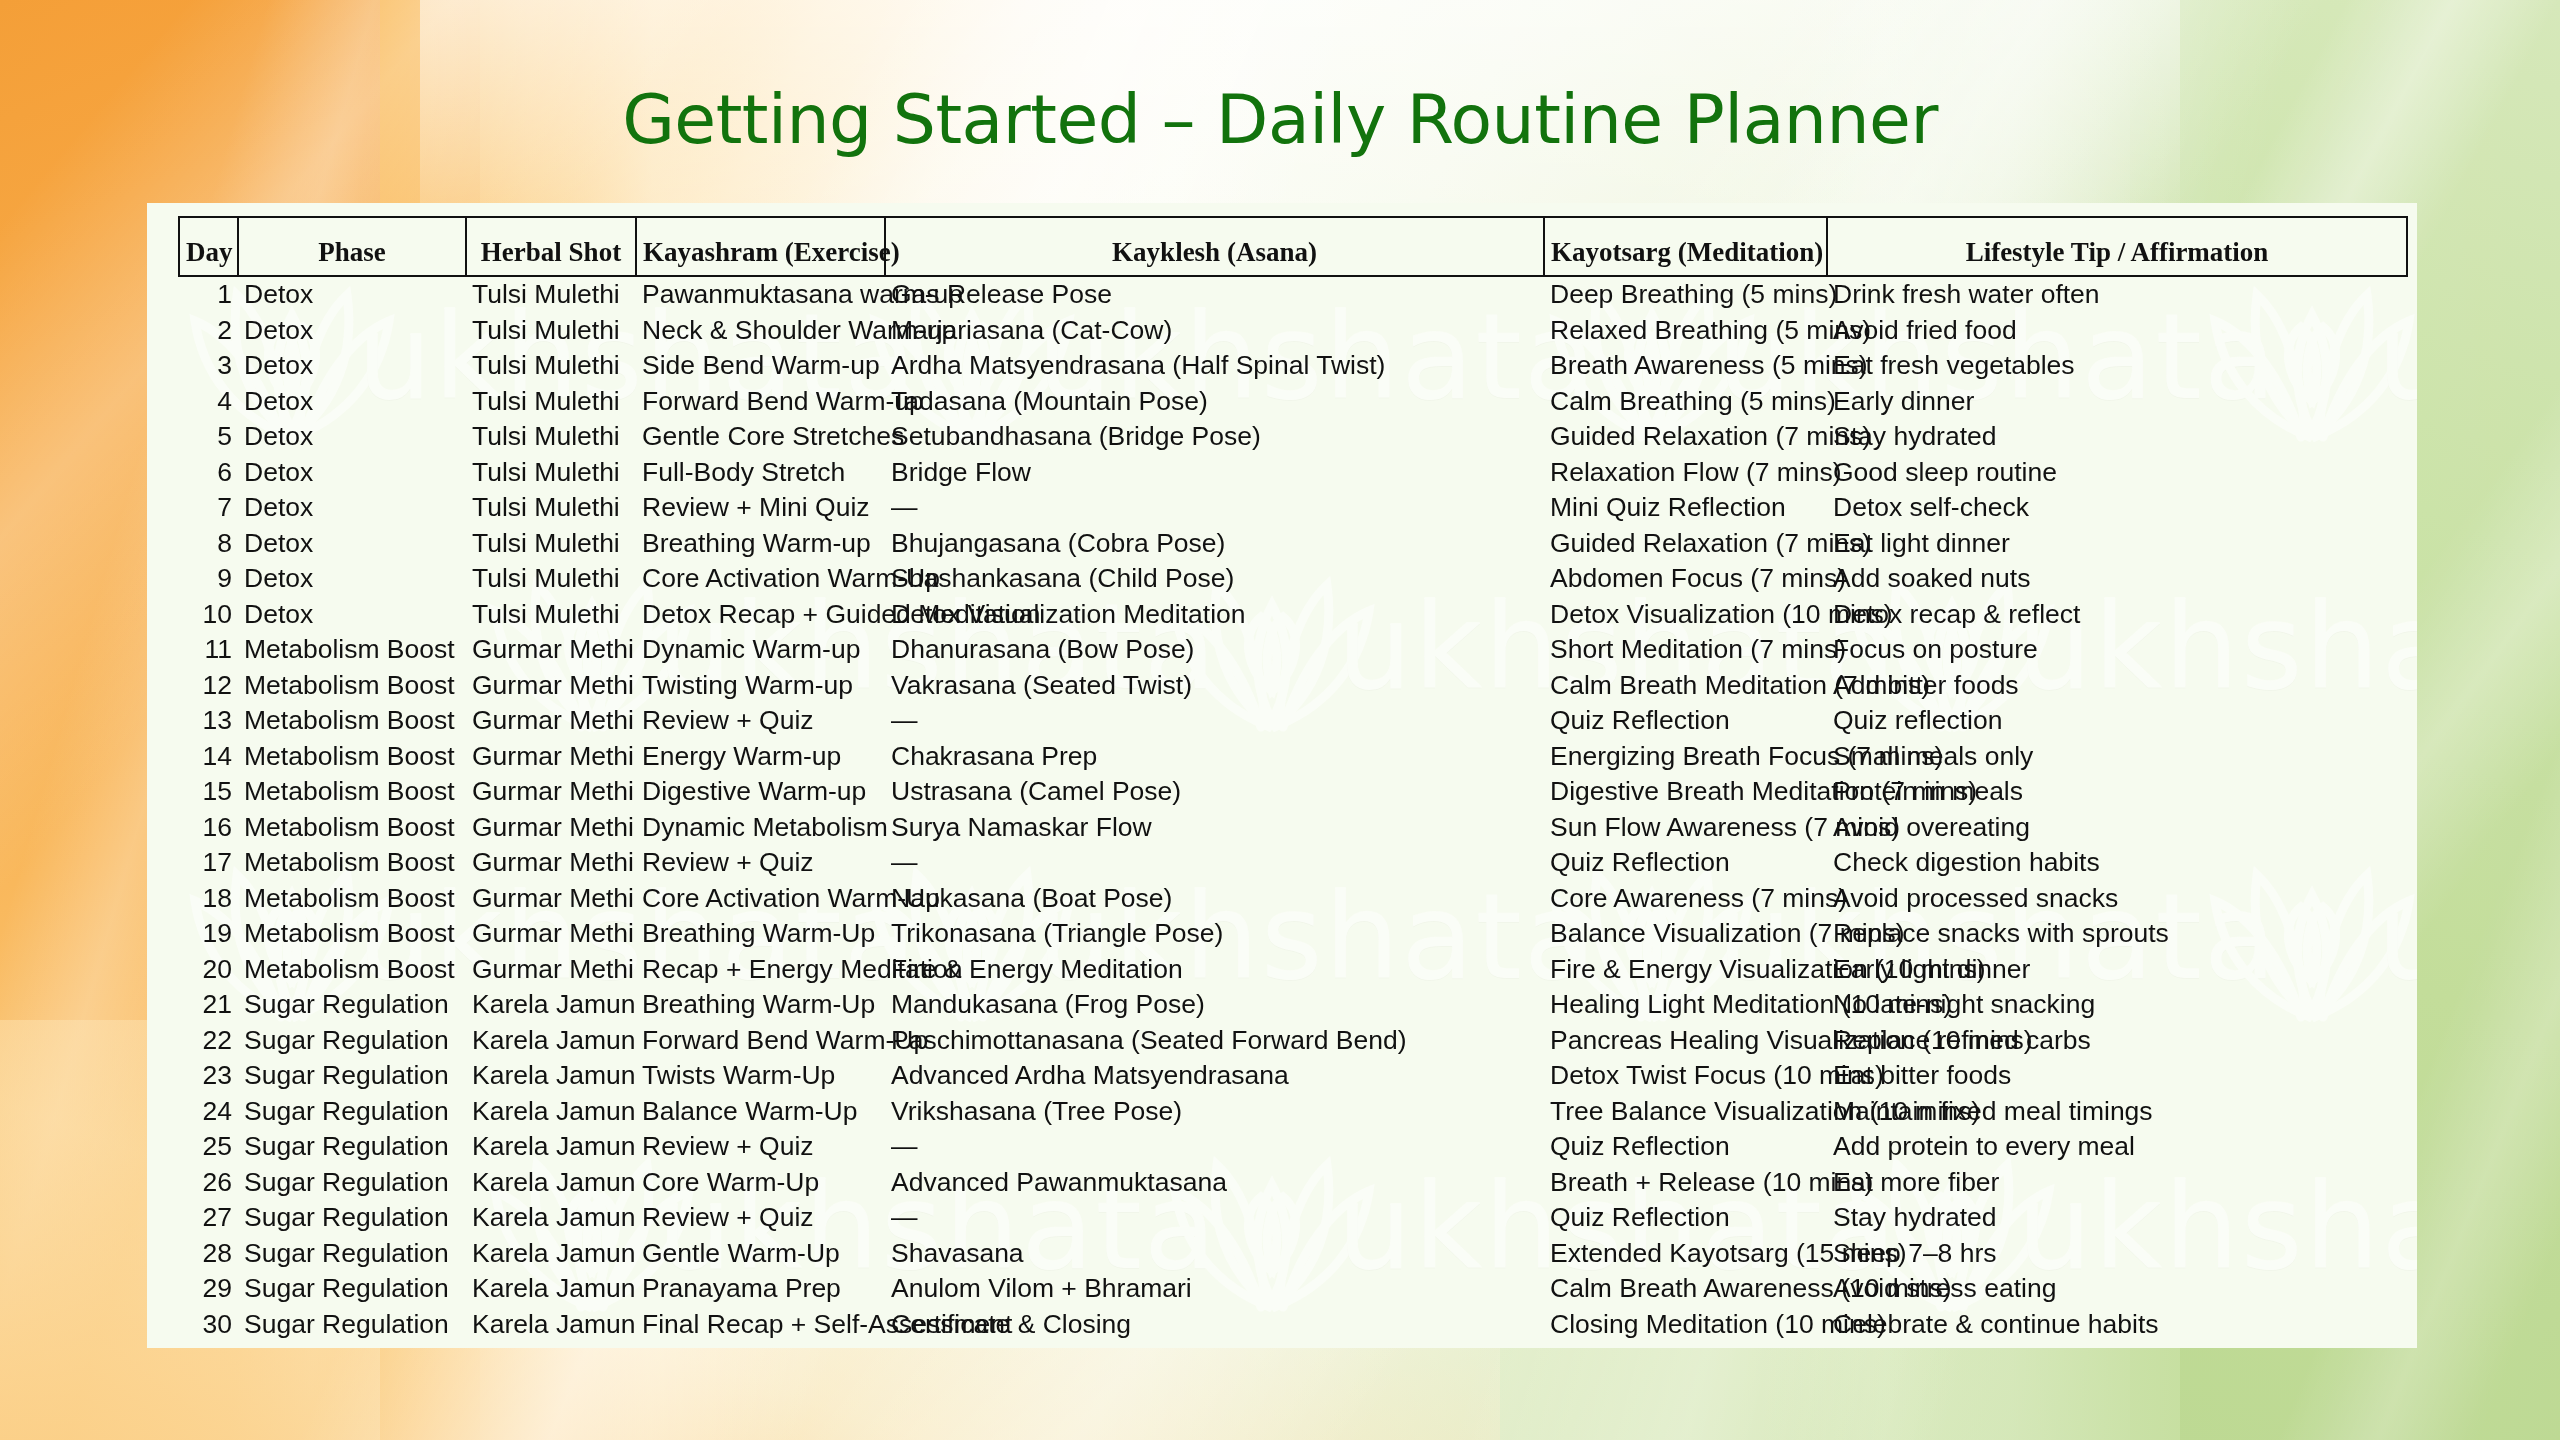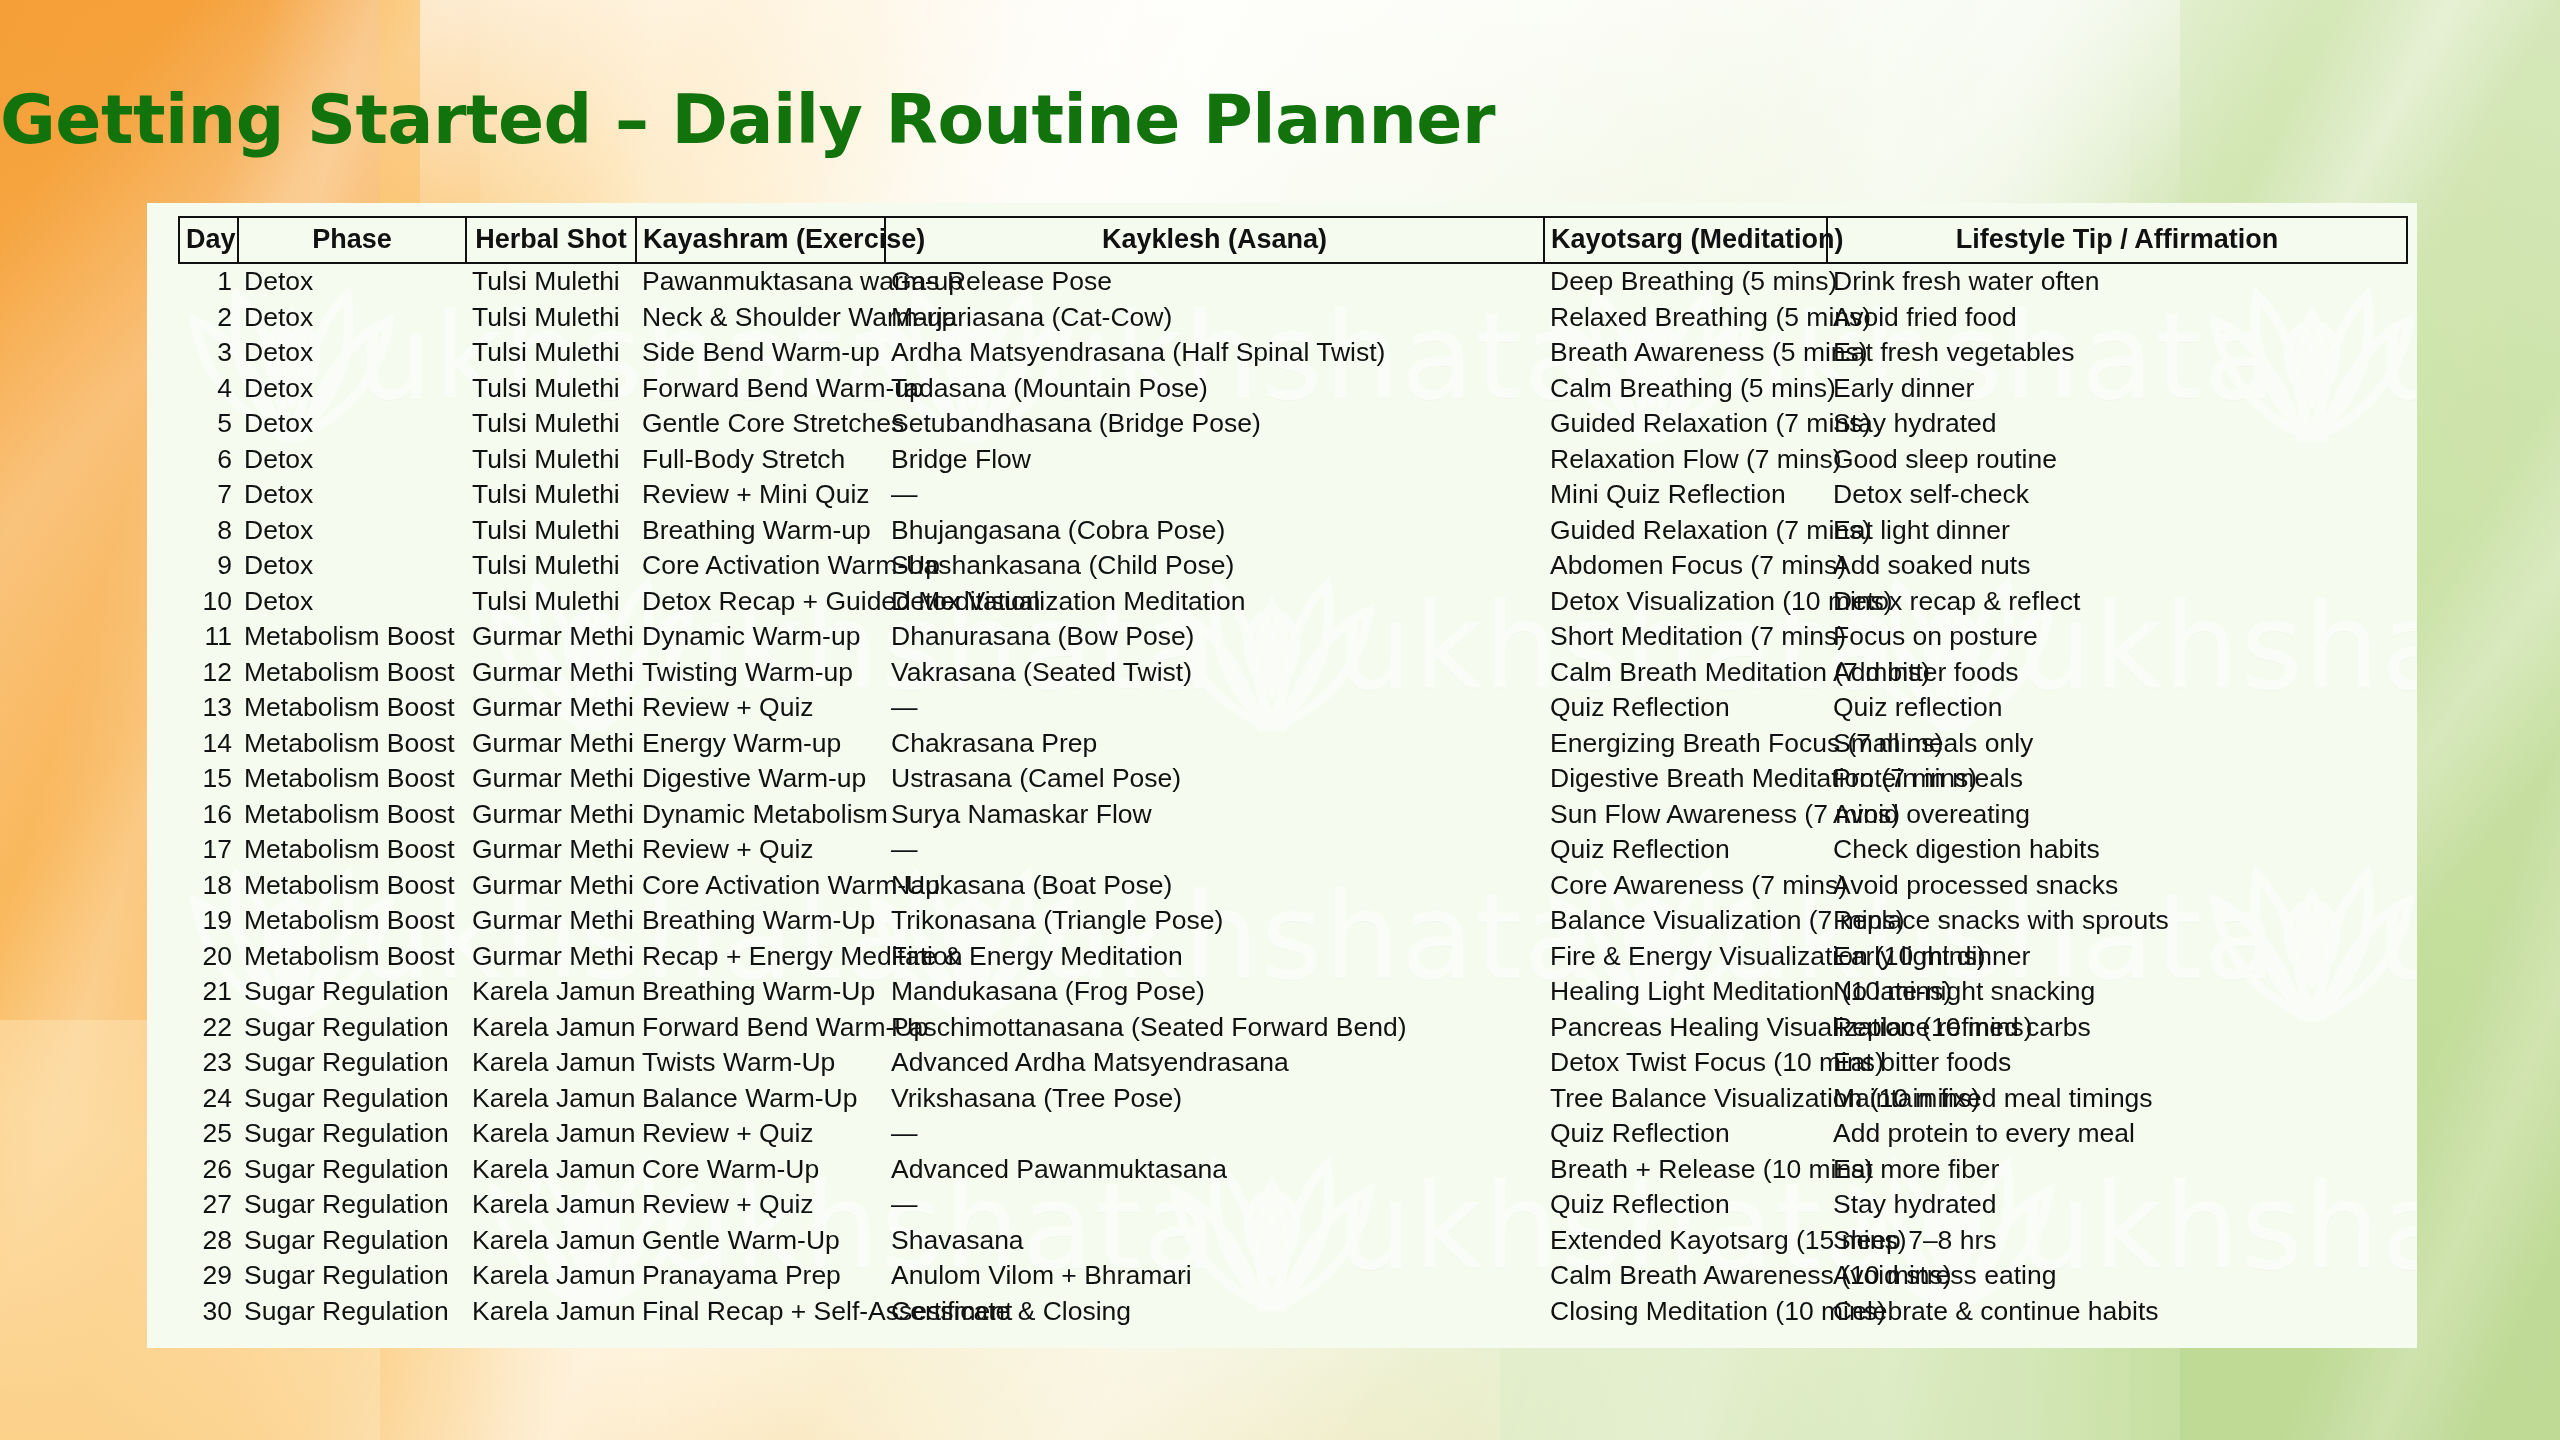--- a/index.html
+++ b/index.html
@@ -76,23 +76,23 @@
     background:linear-gradient(270deg,rgba(200,224,163,.9) 0%,rgba(219,235,196,.6) 40%,rgba(240,248,228,.3) 70%,rgba(255,255,255,0) 100%);
   }
   .bg-topfade{
     position:absolute;left:420px;top:0;width:1760px;height:300px;
     background:linear-gradient(180deg,rgba(255,255,255,.55) 0%,rgba(255,255,255,0) 100%);
   }
 
   
   .title{
     position:absolute;left:0;top:86px;width:2560px;
-    text-align:left;
+    text-align:center;
     font-family:"DejaVu Sans","Liberation Sans",sans-serif;
-    font-weight:bold;
+    font-weight:normal;
     font-size:68px;
     letter-spacing:-0.5px;
     color:#12730d;
     line-height:1;
     white-space:nowrap;
   }
 
   
   .panel{
     position:absolute;
@@ -127,25 +127,26 @@
     width:2228px;
     border-collapse:collapse;
     table-layout:fixed;
     font-size:26.5px;
     color:#111111;
   }
   table.planner thead th{
     border:2.5px solid #111;
     font-weight:bold;
     font-size:27px;
-    padding:7px 6px 9px 6px;
+    padding:20px 6px 9px 6px;
     text-align:center;
     line-height:1.05;
     background:transparent;
     white-space:nowrap;
+    font-family:Liberation Serif, serif;
   }
   table.planner tbody td{
     border:none;
     padding:3px 6px 3px 6px;
     line-height:1.04;
     height:29.5px;
     vertical-align:middle;
     white-space:nowrap;
     overflow:visible;
   }

